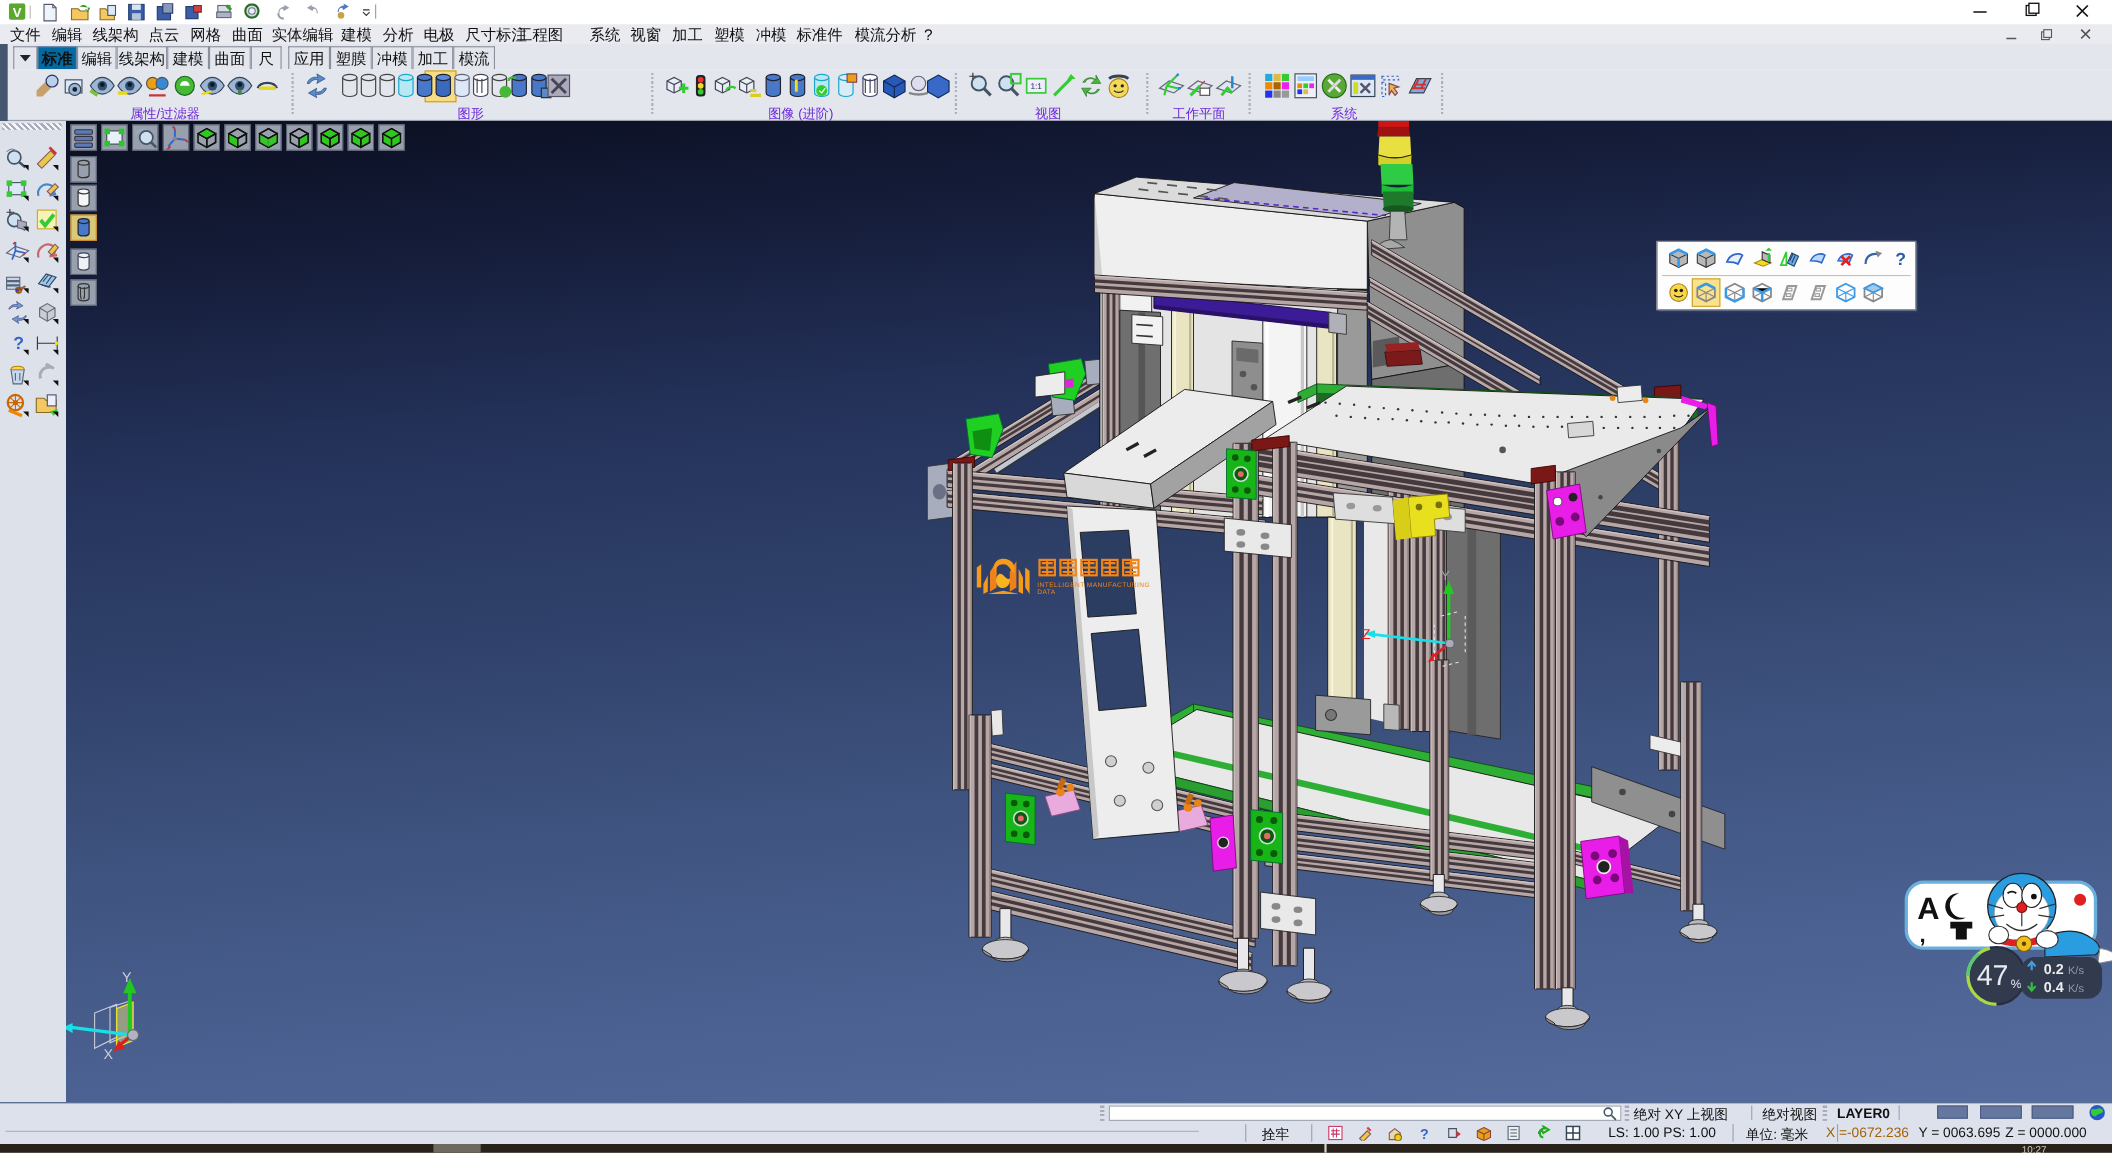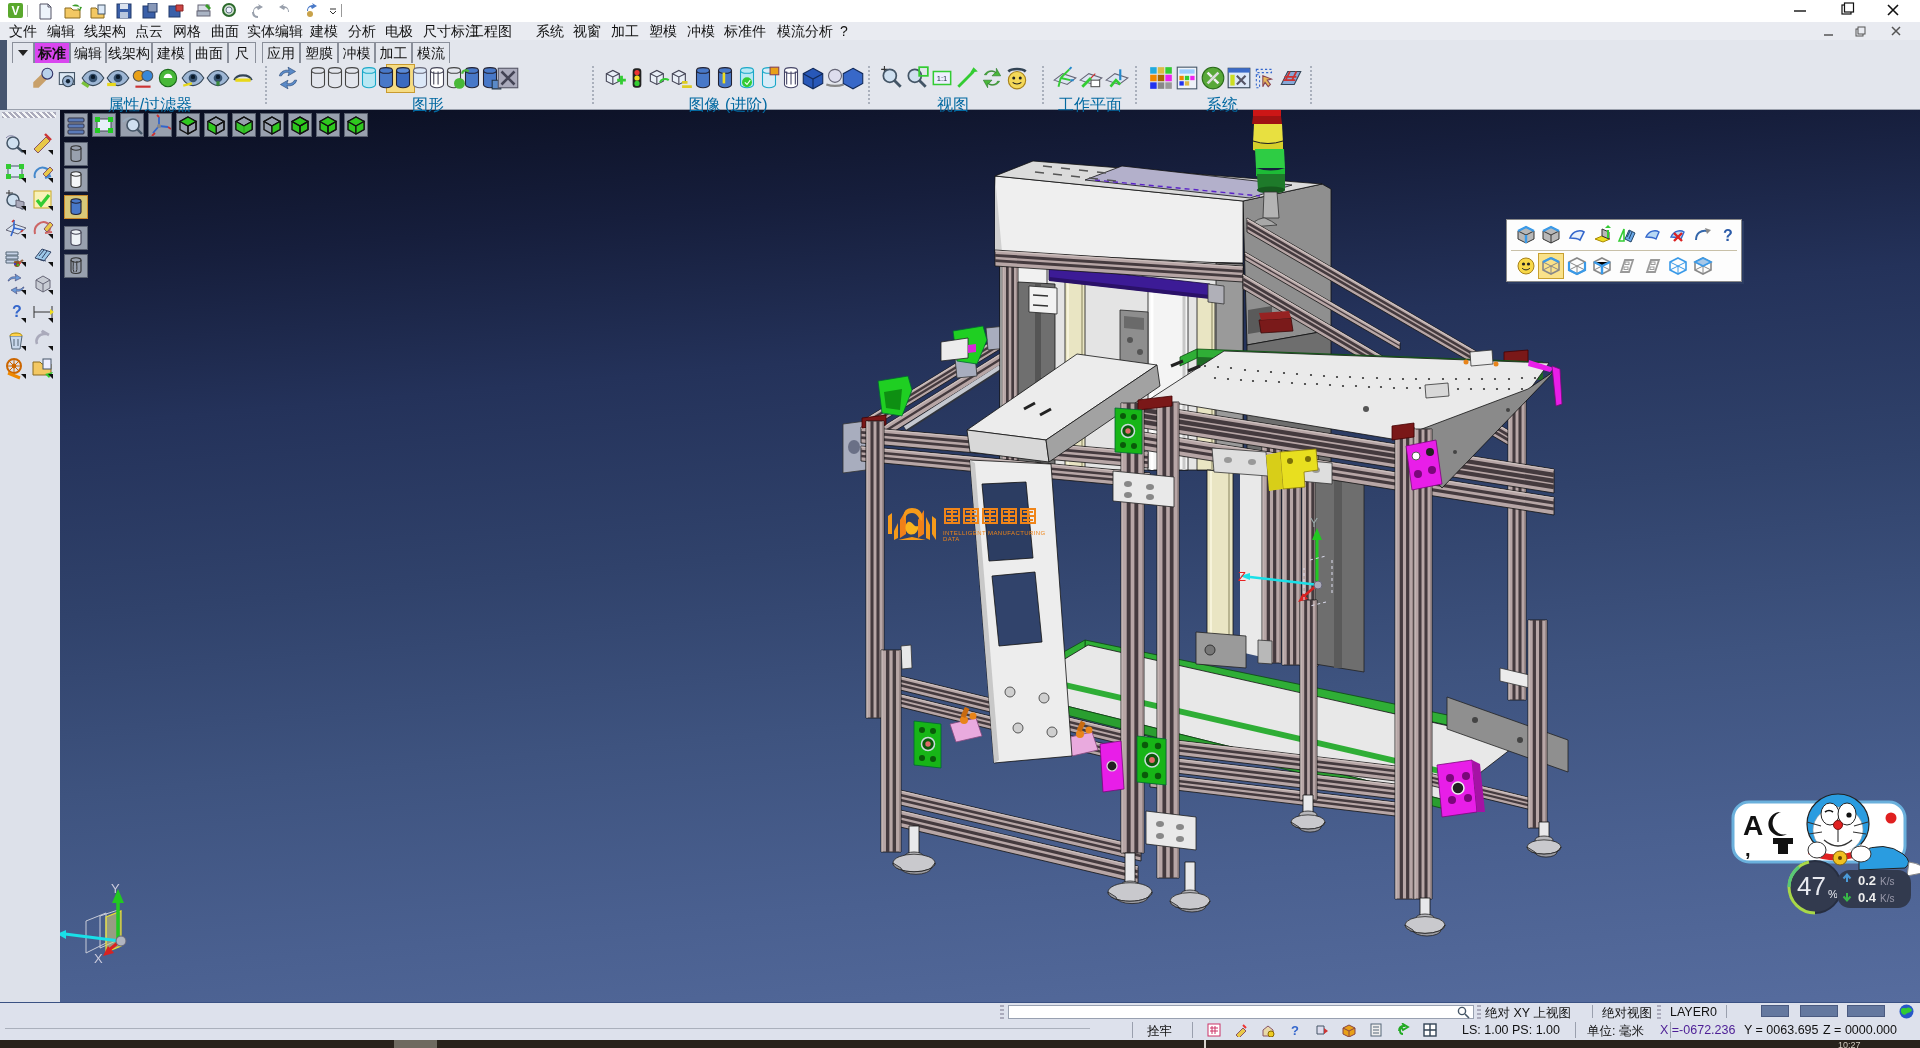--- a/index.html
+++ b/index.html
@@ -2,23 +2,23 @@
 <html><head><meta charset="utf-8"><style>
 *{margin:0;padding:0;box-sizing:border-box}
 html,body{width:1920px;height:1048px;overflow:hidden;font-family:"Liberation Sans",sans-serif}
 .abs{position:absolute}
 #titlebar{position:absolute;left:0;top:0;width:1920px;height:22px;background:#fff}
 #title{position:absolute;left:731px;top:3px;width:540px;text-align:center;font-size:13px;color:#111;white-space:nowrap}
 #menubar{position:absolute;left:0;top:22px;width:1920px;height:18px;background:#e9ebf1;font-size:14px;color:#111}
 #menubar span{position:absolute;top:1px}
 #tabrow{position:absolute;left:0;top:40px;width:1920px;height:23px;background:#e3e6ed}
 .tab{position:absolute;top:2px;height:21px;border:1px solid #8a8f9a;border-bottom:none;background:#e3e6ed;font-size:14px;color:#111;text-align:center;padding-top:2px}
-.tabsel{background:#d946ef;border-color:#7a8aa8;font-weight:bold}
+.tabsel{background:#0369a1;border-color:#7a8aa8;font-weight:bold}
 #ribbon{position:absolute;left:0;top:63px;width:1920px;height:47px;background:#e3e6ed;border-bottom:1px solid #9aa0ac}
-.glabel{position:absolute;top:32px;font-size:16px;color:#0369a1;text-align:center;white-space:nowrap}
+.glabel{position:absolute;top:32px;font-size:12px;color:#6d28d9;text-align:center;white-space:nowrap}
 .gsep{position:absolute;top:3px;height:40px;width:2px;background-image:repeating-linear-gradient(to bottom,#aab0bc 0 2px,transparent 2px 4px)}
 .ricon{position:absolute;top:2px;width:26px;height:26px}
 #leftedge{position:absolute;left:0;top:40px;width:7px;height:70px;background:#46556f}
 #dock{position:absolute;left:0;top:110px;width:60px;height:892px;background:#dde1ea}
 #dockgrip{position:absolute;left:2px;top:2px;width:54px;height:6px;background-image:repeating-linear-gradient(45deg,#aab 0 2px,#f5f6f8 2px 4px)}
 .dicon{position:absolute;width:24px;height:24px}
 #canvaswrap{position:absolute;left:60px;top:110px;width:1860px;height:892px;background:linear-gradient(175deg,#0a0e20 0%,#161e3c 15%,#24325a 30%,#30426b 48%,#3e537f 65%,#4a6090 82%,#566c9e 100%)}
 #statusband{position:absolute;left:0;top:1002px;width:1920px;height:38px;background:#dde1ec;border-top:1px solid #3a5183}
 #taskbar{position:absolute;left:0;top:1040px;width:1920px;height:8px;background:#28221b;overflow:hidden}
 .st{position:absolute;font-size:12.5px;color:#111;white-space:nowrap}
@@ -920,21 +920,21 @@
     <svg class="abs" style="left:1457px;top:3px" width="13" height="13" viewBox="0 0 13 13">
       <circle cx="5" cy="5" r="3.6" fill="none" stroke="#456" stroke-width="1.4"></circle>
       <path d="M8 8l4 4" stroke="#456" stroke-width="1.6"></path>
     </svg>
     <div class="abs" style="left:1000px;top:2px;width:4px;height:14px;background-image:repeating-linear-gradient(to bottom,#aab 0 2px,transparent 2px 4px)"></div>
     <div class="abs" style="left:1477px;top:2px;width:4px;height:14px;background-image:repeating-linear-gradient(to bottom,#aab 0 2px,transparent 2px 4px)"></div>
     <div class="abs" style="left:1657px;top:2px;width:4px;height:14px;background-image:repeating-linear-gradient(to bottom,#aab 0 2px,transparent 2px 4px)"></div>
     <div class="st" style="left:1485px;top:2px">绝对 XY 上视图</div>
     <div class="sep1" style="left:1592px;top:2px;height:13px"></div>
     <div class="st" style="left:1602px;top:2px">绝对视图</div>
-    <div class="st" style="left:1670px;top:2px;font-weight:normal">LAYER0</div>
+    <div class="st" style="left:1670px;top:2px;font-weight:bold">LAYER0</div>
     <div class="sep1" style="left:1726px;top:2px;height:13px"></div>
     <div class="abs" style="left:1761px;top:2px;width:28px;height:12px;background:#64789f;border:1px solid #4a5a80"></div>
     <div class="abs" style="left:1800px;top:2px;width:38px;height:12px;background:#64789f;border:1px solid #4a5a80"></div>
     <div class="abs" style="left:1847px;top:2px;width:38px;height:12px;background:#64789f;border:1px solid #4a5a80"></div>
     <svg class="abs" style="left:1899px;top:1px" width="15" height="15" viewBox="0 0 15 15">
       <circle cx="7.5" cy="7.5" r="7" fill="#2858c8"></circle>
       <path d="M2 5c2-2 4 0 6-1s4 0 5 2c-1 3-4 2-6 4s-4 0-5-2z" fill="#3c3"></path>
     </svg>
     <div class="abs" style="left:5px;top:25px;width:1085px;height:1px;background:#aab0bc"></div>
     <div class="sep1" style="left:1132px;top:19px;height:16px"></div>
@@ -971,21 +971,21 @@
       <path d="M3 8c0-3 2-5 5-5l-1-2 5 3-5 3-1-2c-2 0-2 1-2 3s1 3 3 3" fill="none" stroke="#2a2" stroke-width="1.8"></path>
     </svg>
     <svg class="abs" style="left:1423px;top:20px" width="14" height="14" viewBox="0 0 14 14">
       <rect x="1" y="1" width="12" height="12" fill="#fff" stroke="#345" stroke-width="1.4"></rect>
       <path d="M7 1v12M1 7h12" stroke="#345" stroke-width="1.4"></path>
     </svg>
     <div class="st" style="left:1462px;top:20px">LS: 1.00 PS: 1.00</div>
     <div class="sep1" style="left:1575px;top:19px;height:16px"></div>
     <div class="st" style="left:1587px;top:20px">单位: 毫米</div>
     <div class="sep1" style="left:1670px;top:19px;height:16px"></div>
-    <div class="st" style="left:1660px;top:20px;color:#4c1d95">X =-0672.236</div>
+    <div class="st" style="left:1660px;top:20px;color:#a16207">X =-0672.236</div>
     <div class="st" style="left:1744px;top:20px">Y = 0063.695</div>
     <div class="st" style="left:1823px;top:20px">Z = 0000.000</div>
   </div>
 <div id="taskbar">
  <div class="abs" style="left:394px;top:0px;width:43px;height:8px;background:#6e6a60"></div>
  <div class="abs" style="left:1204px;top:0px;width:2px;height:8px;background:#d8d4cc"></div>
  <div class="abs" style="left:1838px;top:0px;font-size:9px;color:#cfc9bd">10:27</div>
 </div>
 <div class="abs" style="left:64px;top:113px;width:24px;height:24px;background:#98a0ae;border:1px solid #5a6170">
     <svg width="22" height="22" viewBox="0 0 22 22">

